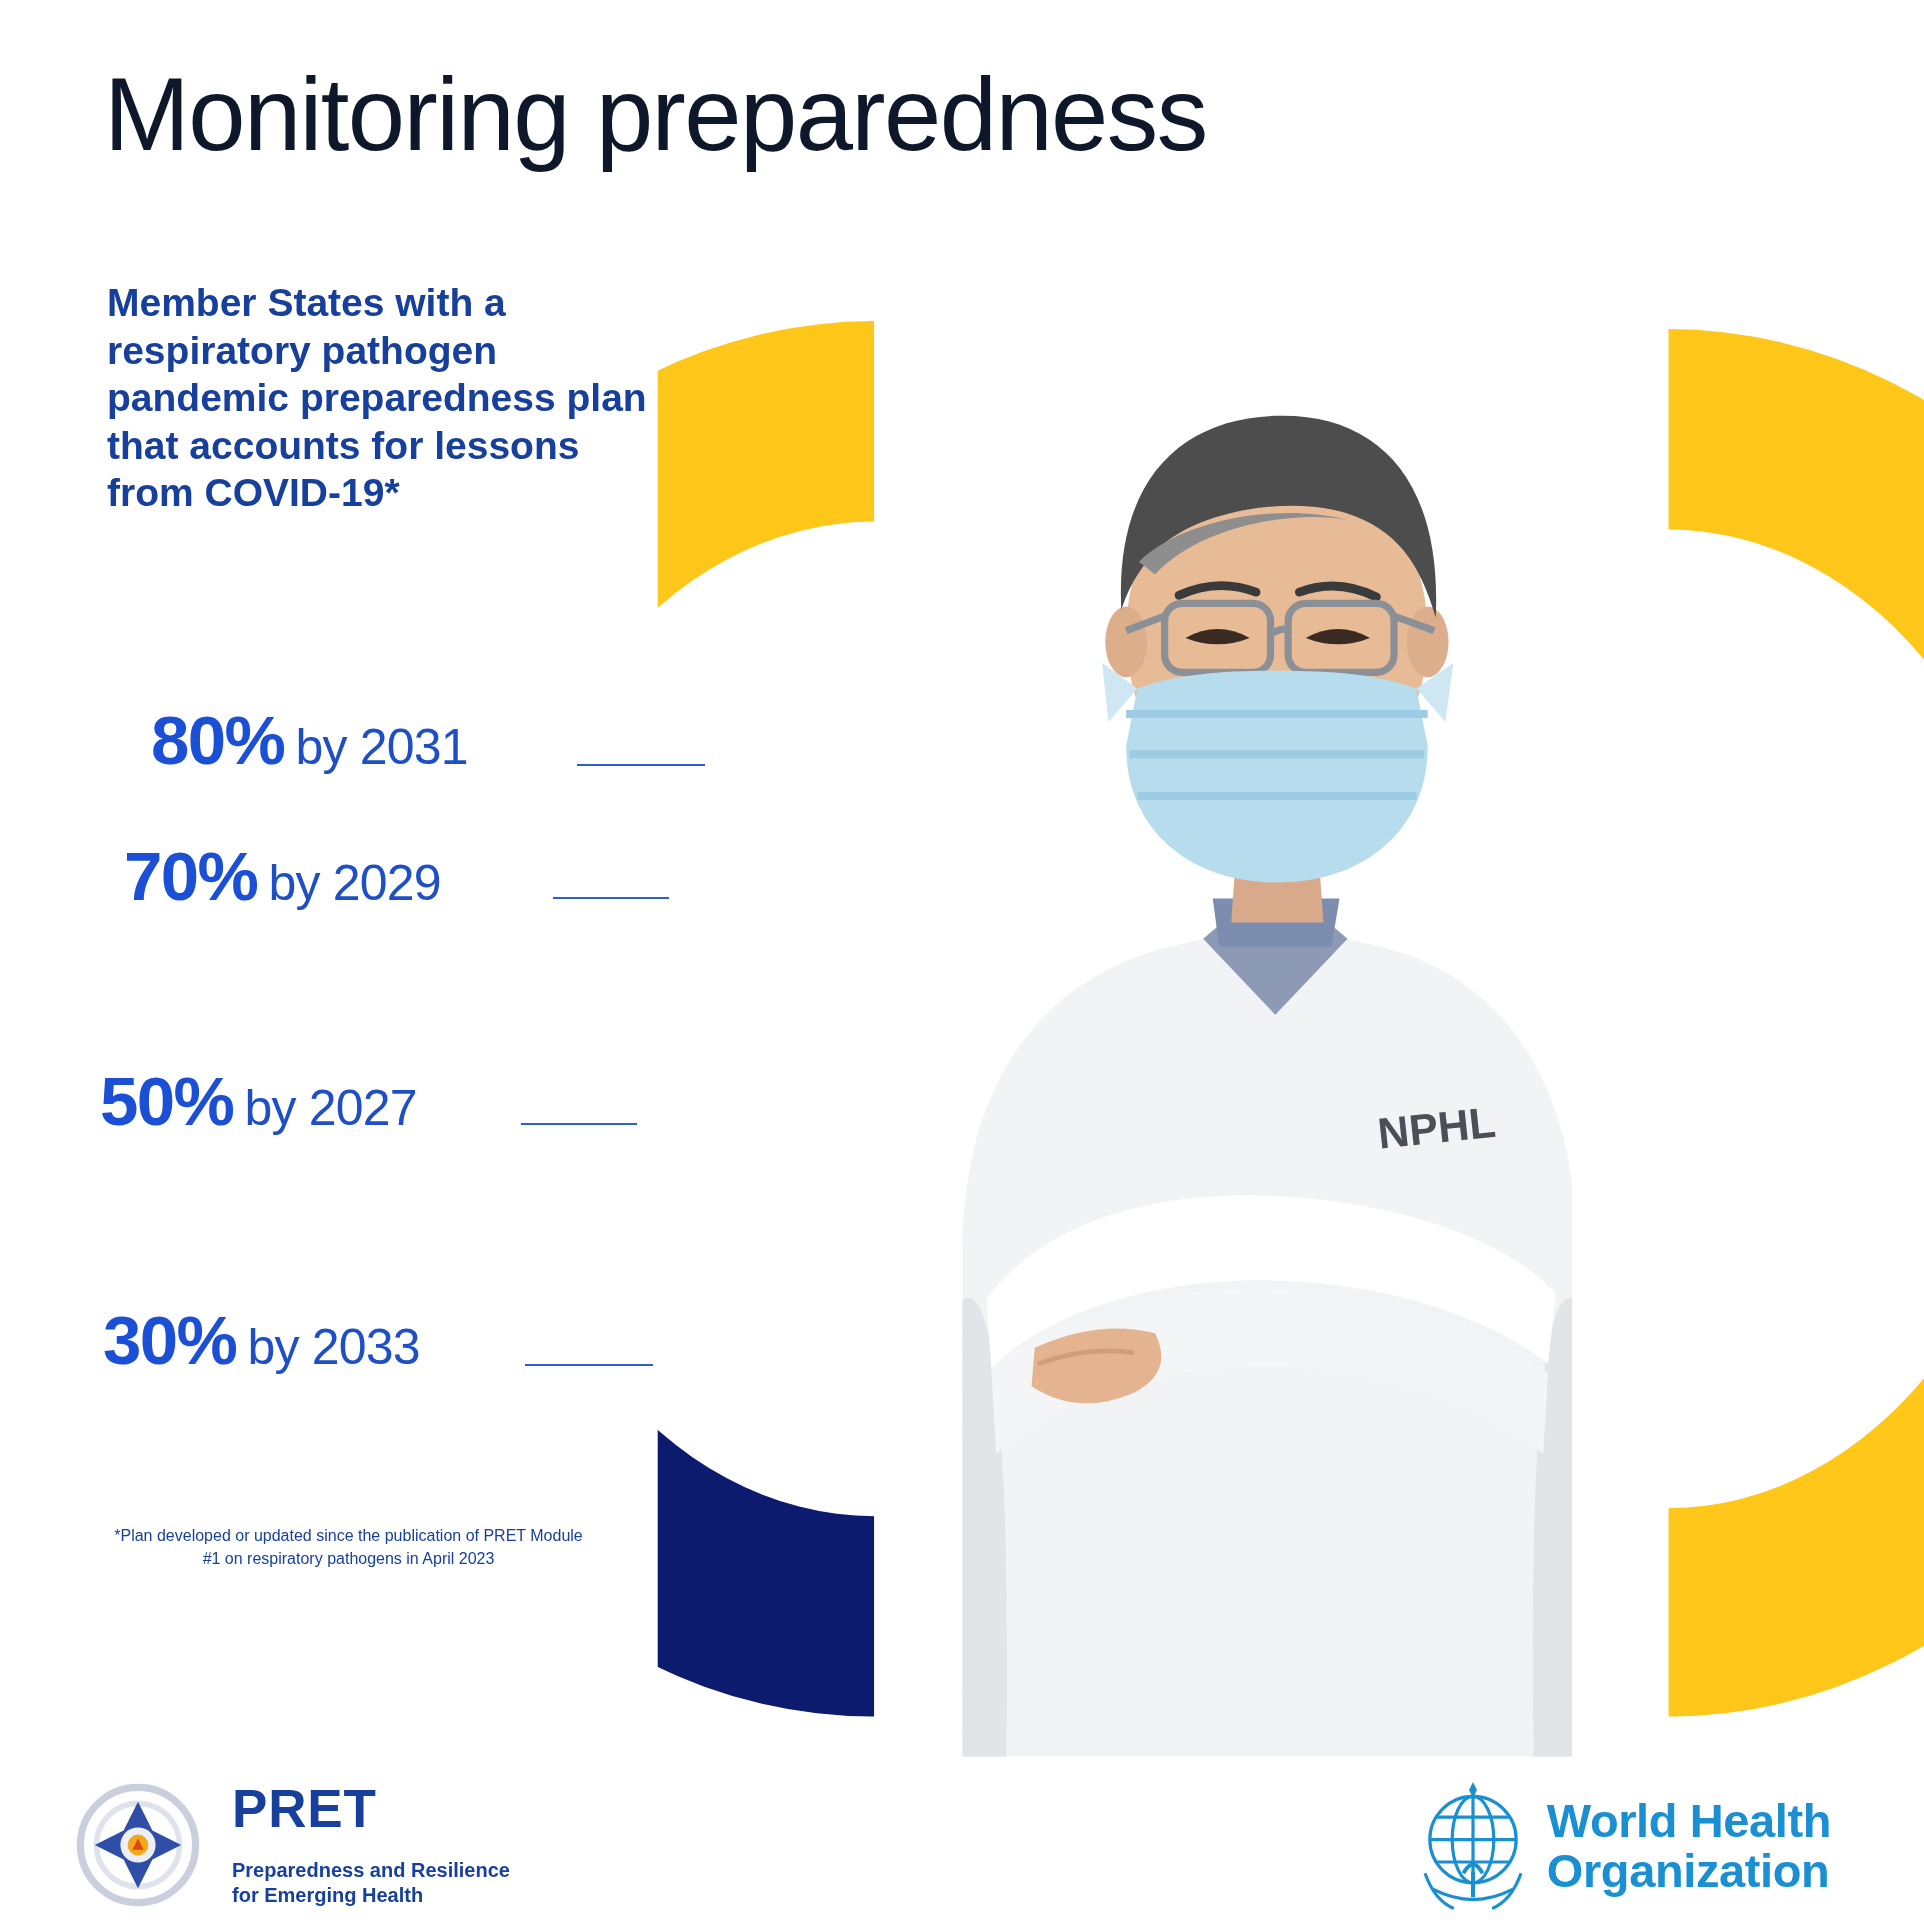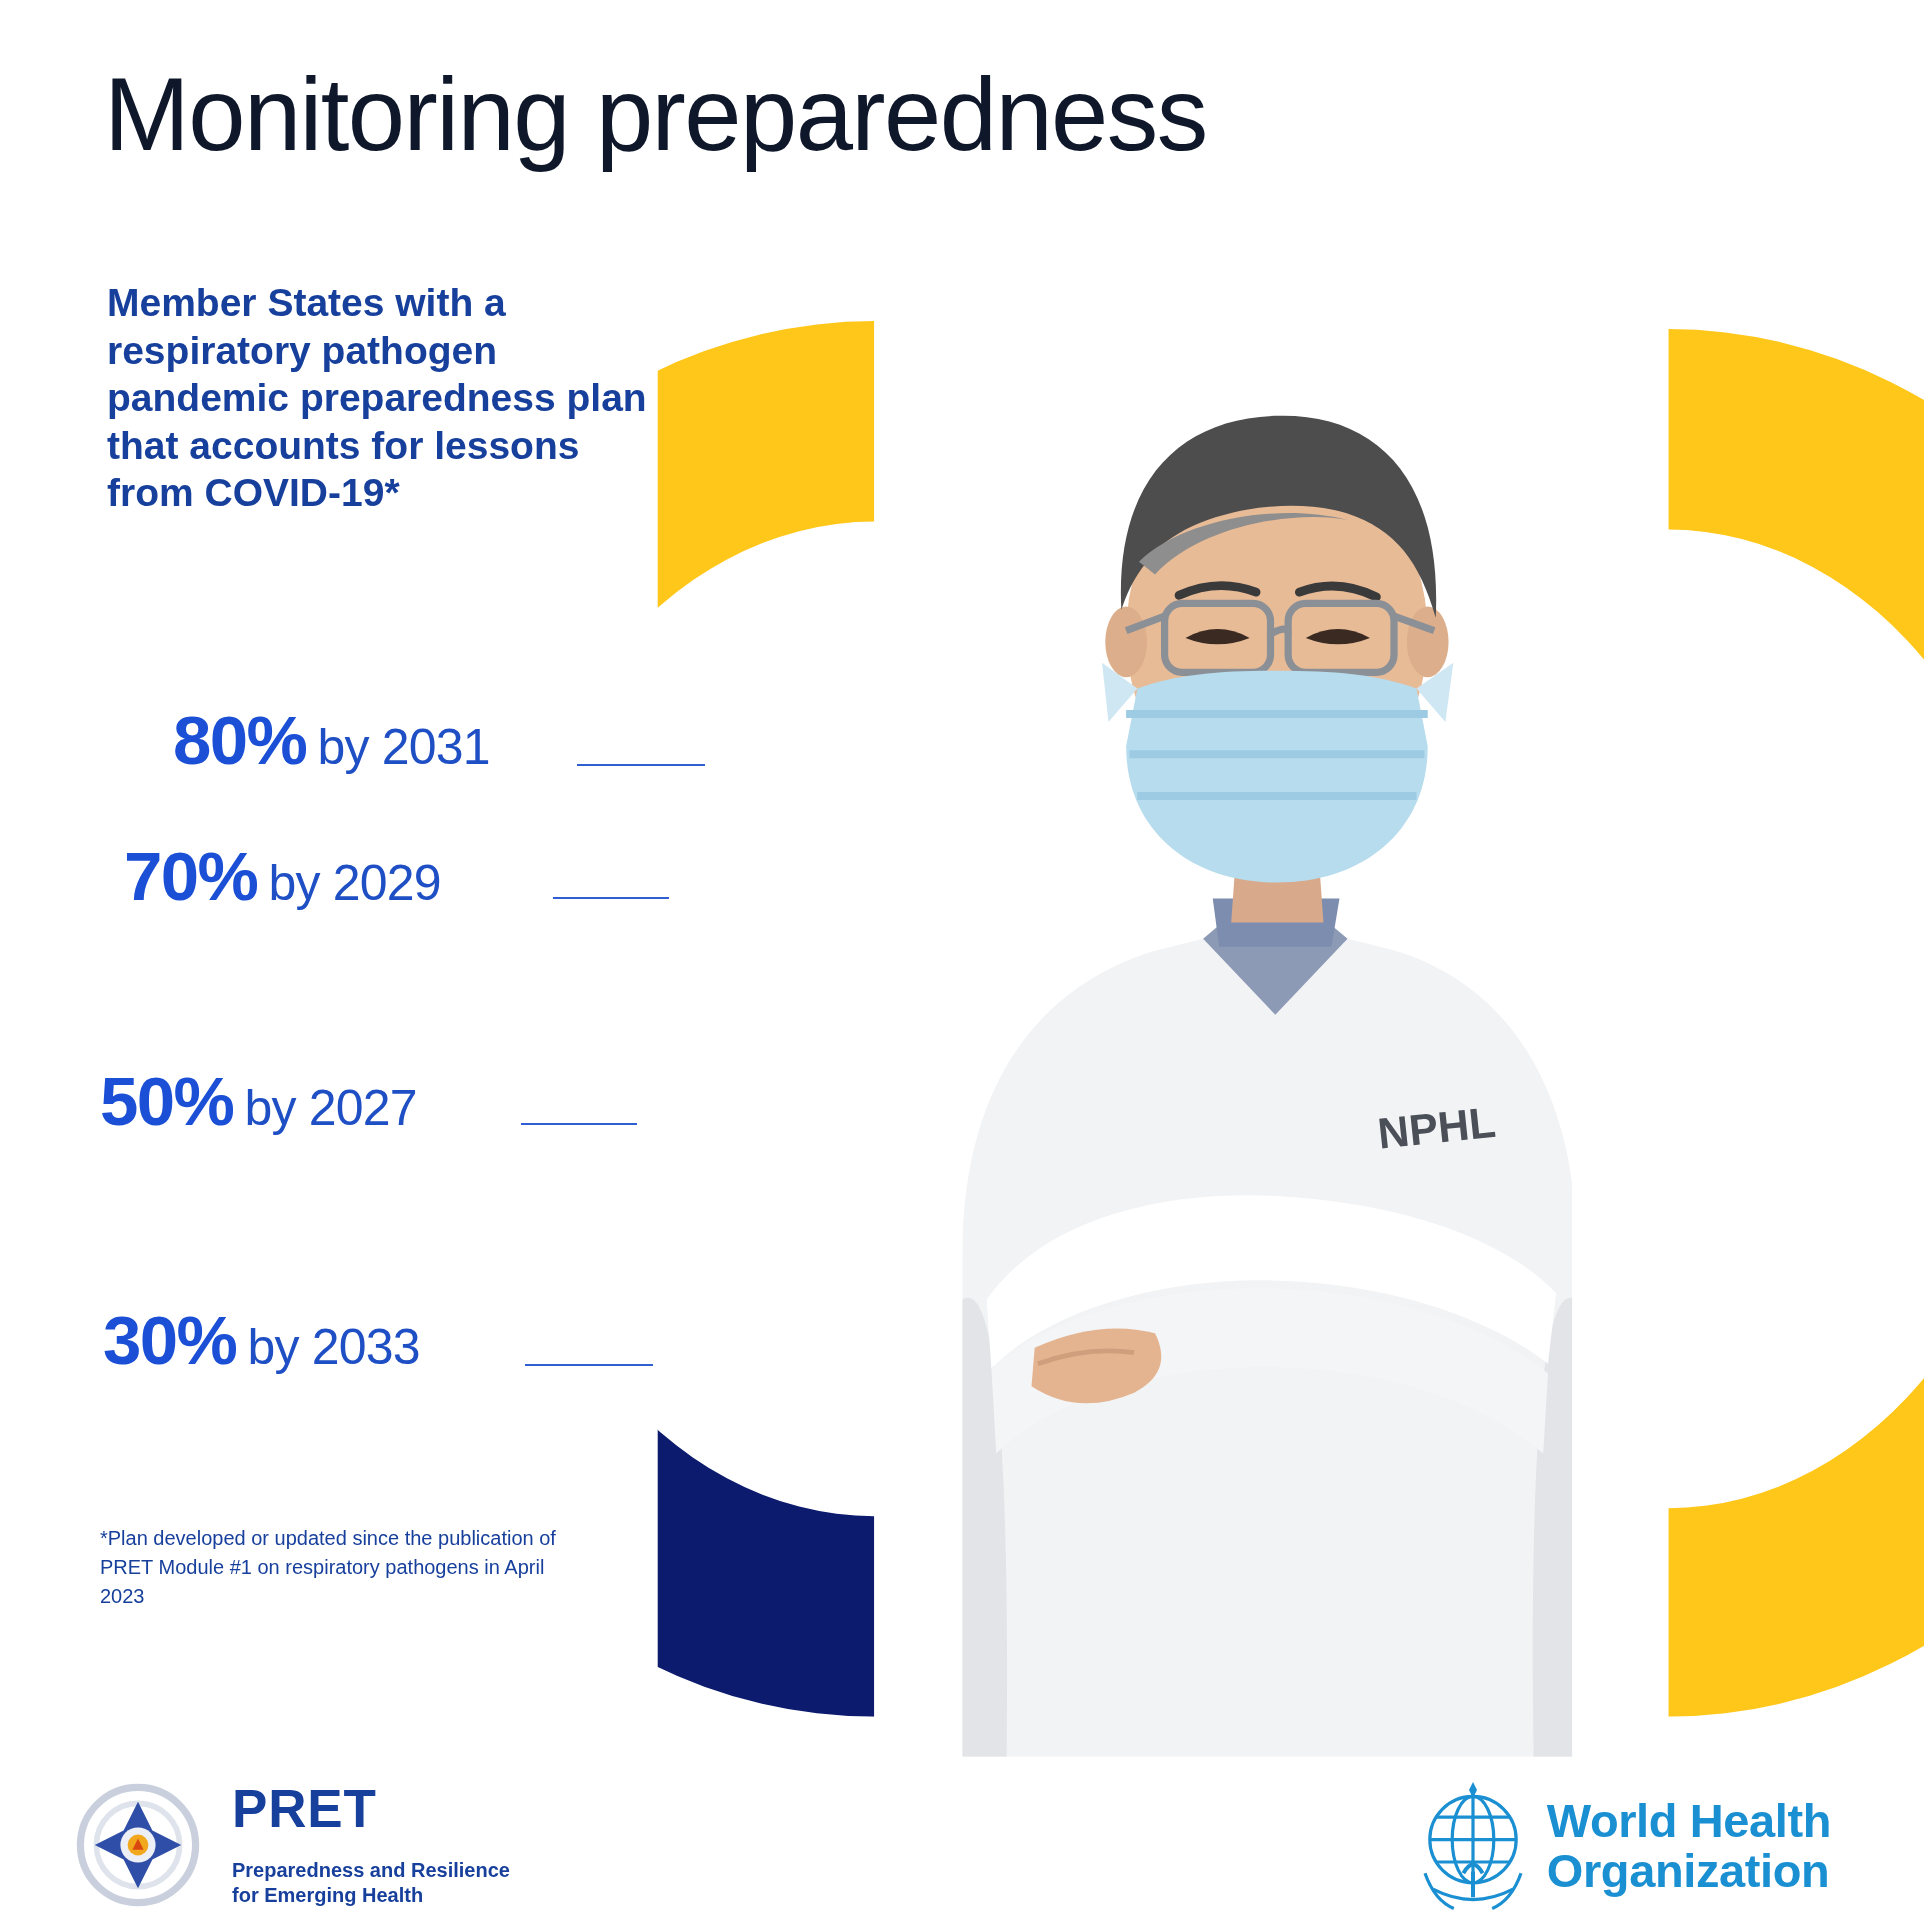--- a/index.html
+++ b/index.html
@@ -36,27 +36,28 @@
     width: 561px;
     font-size: 39px;
     font-weight: bold;
     color: #173f9c;
     line-height: 1.22;
   }
 
   
   #footnote {
     position: absolute;
-    left: 100px;
+    left: 108px;
     top: 1524px;
     width: 481px;
-    font-size: 20px;
+    font-size: 16px;
     color: #173f9c;
     line-height: 1.45;
     font-weight: normal;
+    text-align: center;
   }
 
   
   #graphic {
     position: absolute;
     left: 0;
     top: 0;
     width: 1925px;
     height: 1757px;
     overflow: hidden;
@@ -228,21 +229,21 @@
                L1924,1812 C1840,1740 1710,1704 1576,1704 C1440,1704 1312,1744 1242,1812 Z" fill="#f4f5f7"></path>
 
       <path d="M1290,1680 q80,-36 150,-18 q24,48 -26,74 q-70,30 -128,-8 Z" fill="#e4b491"></path>
       <path d="M1294,1700 q60,-22 120,-14" stroke="#cf9f7d" stroke-width="6" fill="none"></path>
 
       <text x="1720" y="1432" font-family="'Liberation Sans', sans-serif" font-size="54" font-weight="bold" fill="#4a4f58" transform="rotate(-6 1720 1432)">NPHL</text>
     </g>
   </svg>
 
   
-  <div class="stat-label" style="left:151px; top:706px;margin-left:22px;">
+  <div class="stat-label" style="left:151px; top:706px;">
     <span class="pct">80%</span><span class="yr">by 2031</span>
   </div>
   <div class="leader" style="left:577px; top:764px; width:128px;"></div>
 
   <div class="stat-label" style="left:124px; top:842px;">
     <span class="pct">70%</span><span class="yr">by 2029</span>
   </div>
   <div class="leader" style="left:553px; top:897px; width:116px;"></div>
 
   <div class="stat-label" style="left:100px; top:1067px;">

